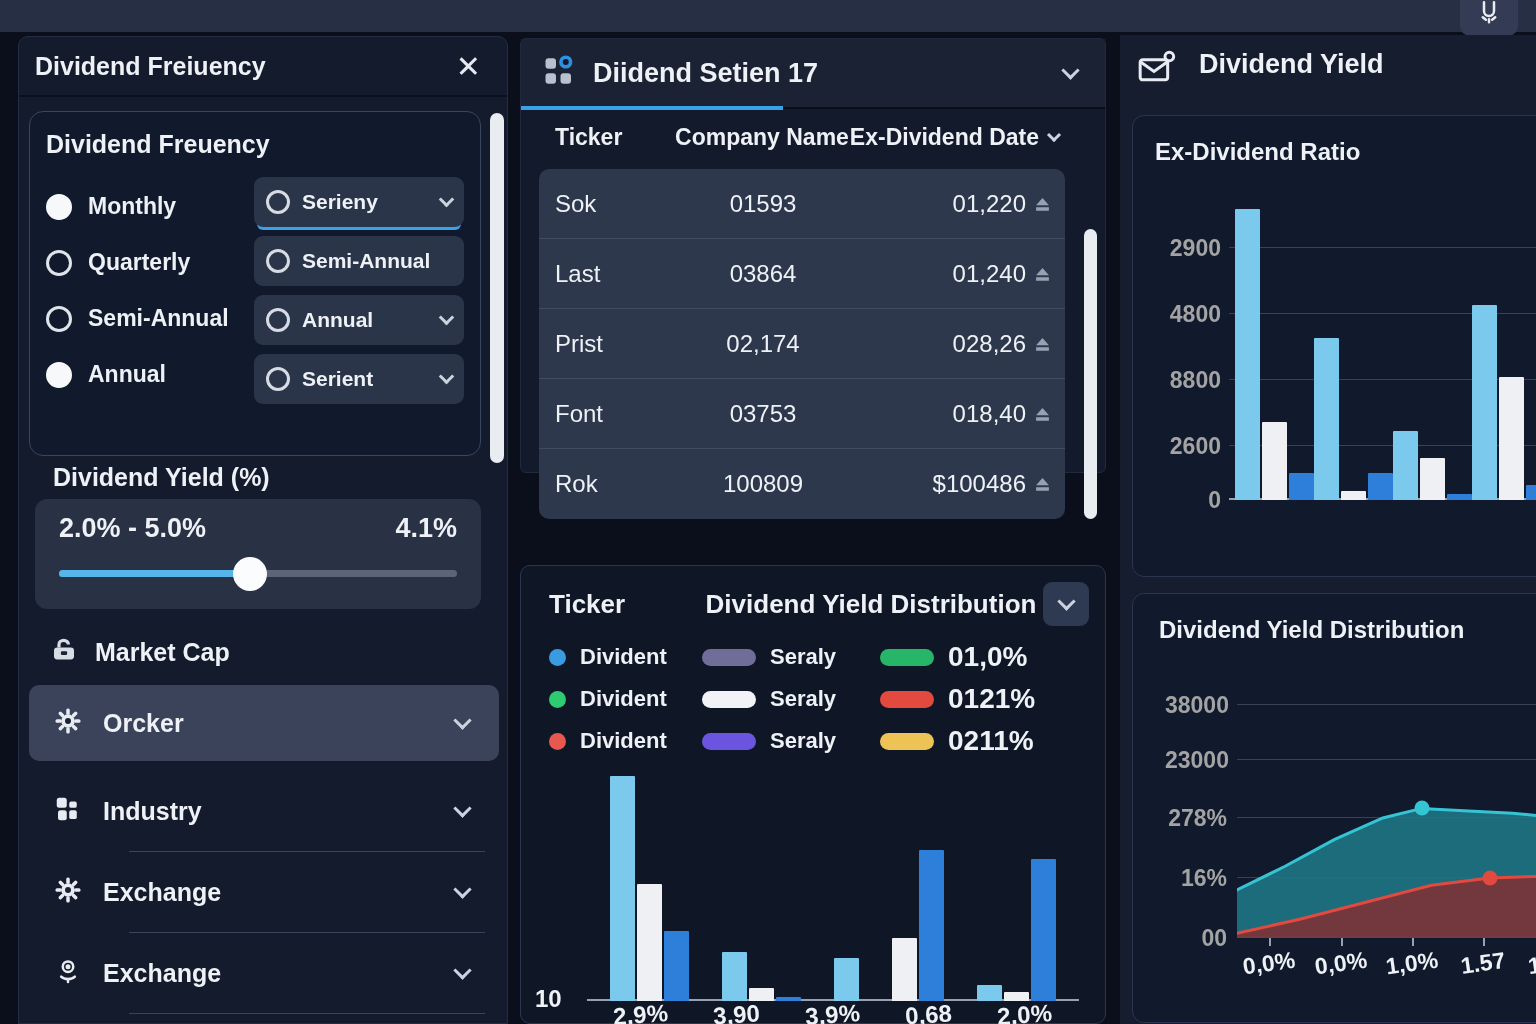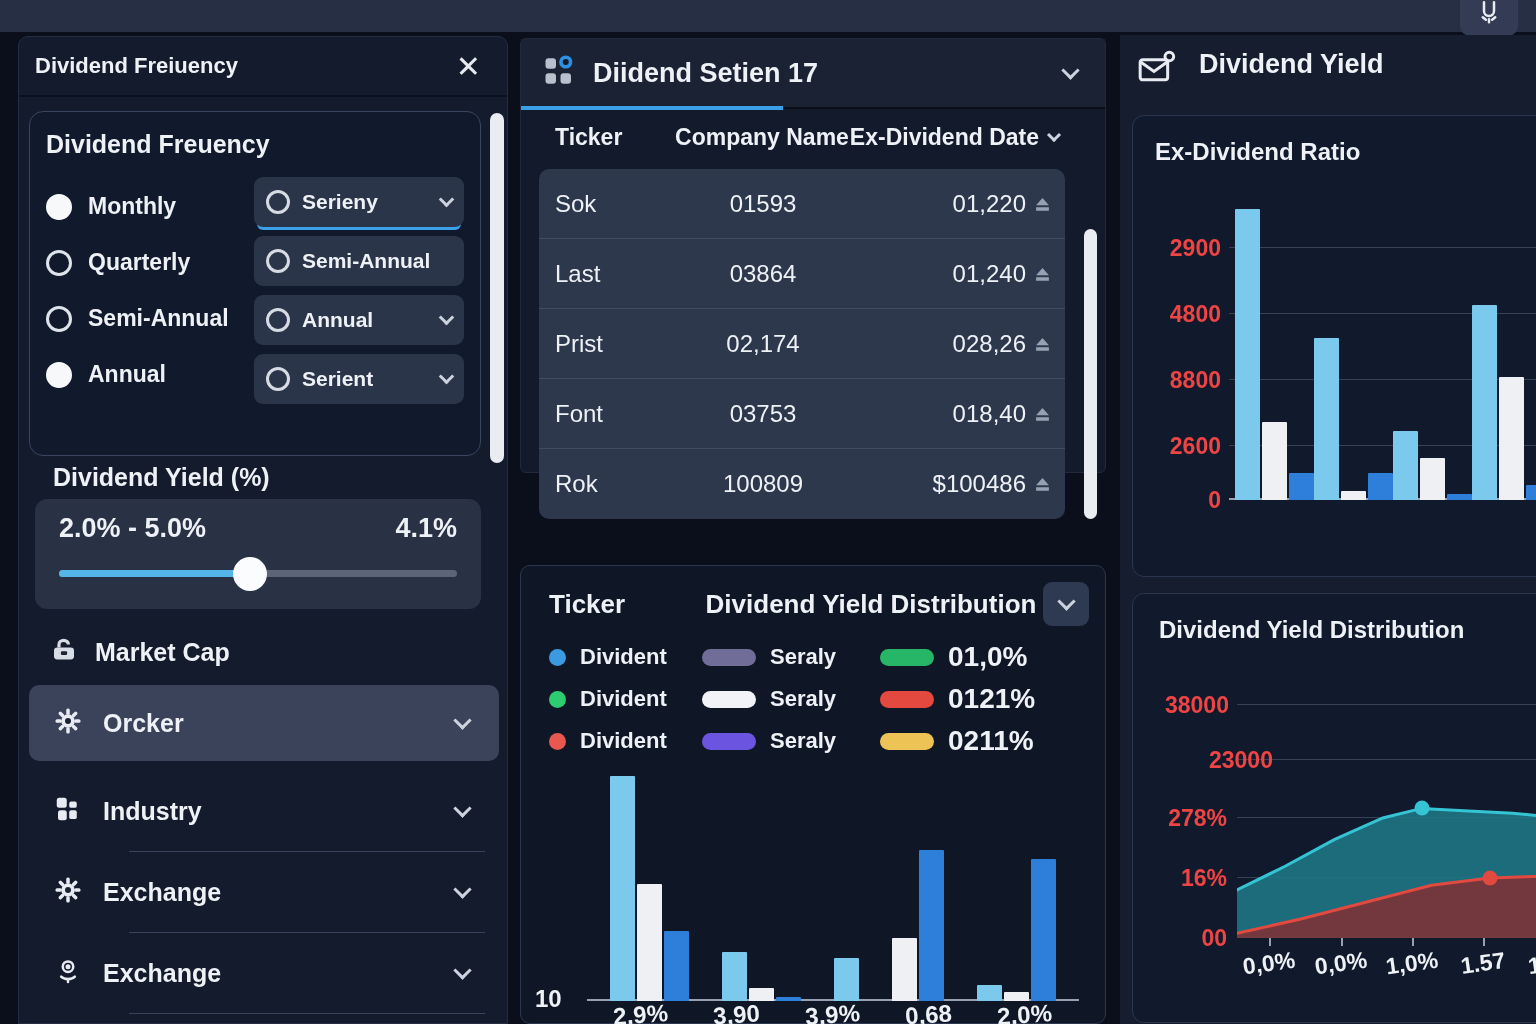--- a/index.html
+++ b/index.html
@@ -19,21 +19,21 @@
   .radio { width:26px; height:26px; border-radius:50%; border:3px solid #dfe3ea; display:inline-block; flex:none; }
   .radio.on { background:#f7f8fa; border-color:#f7f8fa; }
   .divider { height:1px; background:#39445c; }
   .scrollthumb { background:#e9ecf1; border-radius:7px; }
 
   
   #left-panel { left:18px; top:36px; width:490px; height:988px; background:#141b2c;
     border-radius:10px 10px 0 0; border:1px solid #232d44; }
   #lp-header { height:60px; display:flex; align-items:center; justify-content:space-between;
     padding:0 26px 0 16px; border-bottom:2px solid #0b101e; }
-  #lp-title { font-size:22px; font-weight:700; }
+  #lp-title { font-size:25px; font-weight:700; }
   #lp-close { font-size:30px; color:#e6e9ef; font-weight:400; cursor:default; }
   #filter-card { left:10px; top:74px; width:452px; height:345px; background:#111a2c;
     border:1px solid #3a4560; border-radius:14px; padding:18px 16px; }
   #fc-heading { font-size:25px; font-weight:700; margin-bottom:18px; }
   #fc-body { display:flex; justify-content:space-between;align-items:center; }
   #radio-list .r-row { display:flex; align-items:center; gap:16px; height:56px; }
   #radio-list .r-label { font-size:23px; font-weight:600; }
   #dd-list { width:210px; display:flex; flex-direction:column; gap:9px; }
   .dd { height:50px; background:#2b3549; border-radius:9px; display:flex; align-items:center;
     gap:12px; padding:0 12px; }
@@ -91,21 +91,21 @@
   .lg-dot { width:17px; height:17px; border-radius:50%; margin-right:14px; flex:none; }
   .lg-name { font-size:22px; font-weight:600; width:122px; }
   .lg-pill { width:54px; height:17px; border-radius:9px; margin-right:14px; flex:none; }
   .lg-plabel { font-size:22px; font-weight:600; width:110px; }
   .lg-val { font-size:28px; font-weight:700; }
 
   
   .chart { position:relative; }
   .grid-line { position:absolute; left:0; right:0; height:1px; background:rgba(160,172,194,.28); }
   .base-line { position:absolute; left:0; right:0; bottom:0; height:2px; background:#97a1b2; }
-  .ylab { position:absolute; font-size:23px; font-weight:600; color:#ef4444; text-align:right; width:62px; transform:translateY(50%); }
+  .ylab { position:absolute; font-size:23px; font-weight:600; color:#a3a3a3; text-align:right; width:62px; transform:translateY(50%); }
   .bars-row { position:absolute; left:0; right:0; top:0; bottom:0; display:flex;
     align-items:flex-end; justify-content:space-around; padding:0 6px; }
   .bgroup { display:flex; align-items:flex-end; gap:2px; height:100%; }
   .bar { width:25px; border-radius:1px 1px 0 0; }
   .xlabels { position:relative; height:40px; display:flex; justify-content:space-around; padding:0 6px; }
   .xlab { font-size:24px; font-weight:600; width:92px; text-align:center; transform:rotate(-4deg); }
 
   #mchart { margin:18px 26px 0 66px; height:225px; }
   #mchart-ylab { position:absolute; left:-52px; bottom:-12px; font-size:24px; font-weight:600; }
 
@@ -475,21 +475,21 @@
         </div>
       </div>
   </div>
 
   <div id="rcard-line" class="rcard">
     <div class="rcard-heading">Dividend Yield Distribution</div>
     <div id="rline" class="chart">
         <div class="grid-line" style="bottom: 97%;"></div>
         <span class="ylab" style="left: -72px; bottom: 97%;">38000</span>
         <div class="grid-line" style="bottom: 74%;"></div>
-        <span class="ylab" style="left: -72px; bottom: 74%; margin-left: 44px;">23000</span>
+        <span class="ylab" style="left: -72px; bottom: 74%;">23000</span>
         <div class="grid-line" style="bottom: 50%;"></div>
         <span class="ylab" style="left: -72px; bottom: 50%;">278%</span>
         <div class="grid-line" style="bottom: 25%;"></div>
         <span class="ylab" style="left: -72px; bottom: 25%;">16%</span>
         <span class="ylab" style="left: -72px; bottom: 0%;">00</span>
         <div class="base-line"></div>
         <svg viewBox="0 0 100 100" preserveAspectRatio="none">
           <polygon points="0,100 0,80 15,70 30,59 45,50 57,46 70,47 85,48 100,50 100,100" fill="#1e7787" fill-opacity="0.88"></polygon>
           <polyline points="0,80 15,70 30,59 45,50 57,46 70,47 85,48 100,50" fill="none" stroke="#35c4d4" stroke-width="3" vector-effect="non-scaling-stroke" stroke-linecap="round"></polyline>
           <polygon points="0,100 0,98 20,92 40,85 60,78 78,75 100,74 100,100" fill="#7e3136" fill-opacity="0.88"></polygon>

